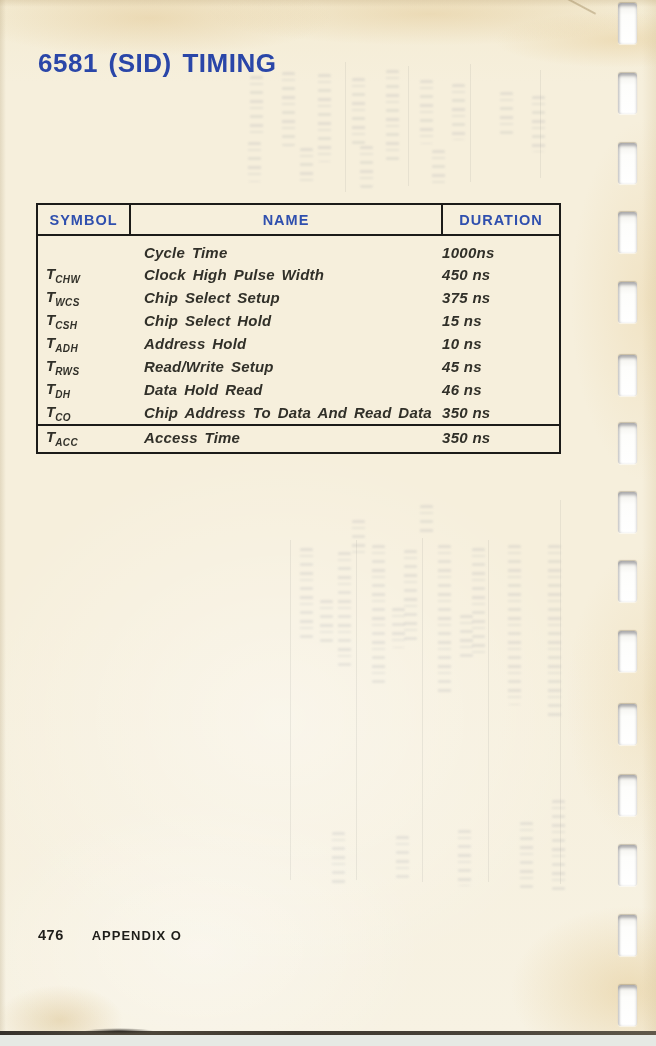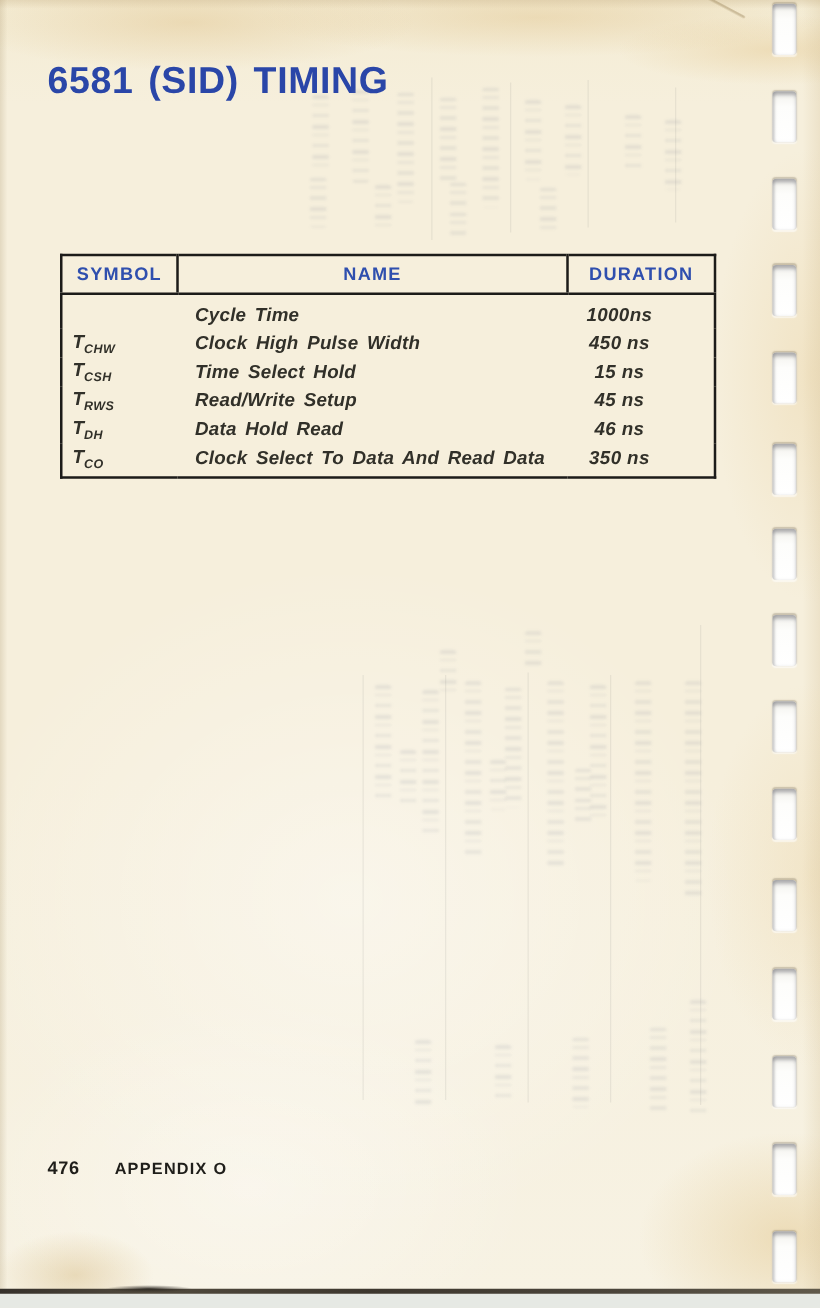--- a/index.html
+++ b/index.html
@@ -53,47 +53,47 @@
     background:repeating-linear-gradient(to bottom,
       rgba(125,132,148,.28) 0 3px, transparent 3px 7px,
       rgba(125,132,148,.20) 7px 9px, transparent 9px 15px,
       rgba(125,132,148,.24) 15px 18px, transparent 18px 24px);
     filter:blur(1.3px);opacity:.55;}
   .gline{position:absolute;width:1px;background:rgba(140,140,135,.8);filter:blur(.4px);opacity:.18;pointer-events:none;}
   .crease{position:absolute;left:560px;top:4px;width:38px;height:2px;border-radius:2px;
     background:rgba(160,138,95,.45);transform:rotate(28deg);filter:blur(.6px);}
 
   
-  .title{position:absolute;left:38px;top:48px;font-size:30px;font-weight:bold;
+  .title{position:absolute;left:38px;top:48px;font-size:26px;font-weight:bold;
     color:var(--heading-blue);letter-spacing:.5px;word-spacing:3px;}
   .intro{position:absolute;left:38px;top:105px;width:530px;font-size:15.5px;line-height:23px;
     color:var(--body-text);text-align:justify;word-spacing:3.5px;}
   .intro b{color:#17171a;letter-spacing:.2px;}
   .section{position:absolute;left:38px;top:162px;font-size:17.5px;font-weight:bold;
     color:var(--heading-blue);letter-spacing:.4px;}
 
   
-  table.timing{position:absolute;left:48px;top:203px;width:523px;border-collapse:collapse;
+  table.timing{position:absolute;left:36px;top:203px;width:523px;border-collapse:collapse;
     table-layout:fixed;background:transparent;}
   table.timing col.c1{width:93px;} table.timing col.c2{width:312px;} table.timing col.c3{width:118px;}
   table.timing, table.timing th, table.timing td{border:0;}
   table.timing{border:2.5px solid var(--table-border);}
   table.timing th{height:31px;color:#2f4fae;font-size:14.5px;font-weight:bold;letter-spacing:1px;
     border-bottom:2px solid var(--table-border);text-align:center;vertical-align:middle;}
   table.timing th,.timing td{border-left:2px solid var(--table-border);}
   table.timing th:first-child,.timing td:first-child{border-left:0;}
   table.timing td{height:21px;line-height:21px;font-size:15px;color:#313029;vertical-align:middle;white-space:nowrap;font-style:italic;}
   table.timing tbody tr:first-child td{padding-top:6px;}
   table.timing tbody tr:last-child td{padding-bottom:3px;}
   tr.sep-above td{border-top:2px solid var(--table-border);}
   td.c-sym{padding-left:8px;font-weight:bold;color:#26251f;}
   td.c-sym .t{font-size:15px;}
   td.c-sym .sub{font-size:10px;font-weight:bold;position:relative;top:4px;letter-spacing:.4px;}
   td.c-name{padding-left:14px;font-weight:bold;color:#32312b;word-spacing:2.5px;letter-spacing:.2px;}
-  td.c-dur{text-align:center;padding-right:34px;font-weight:bold;color:#33322c;letter-spacing:.3px;}
+  td.c-dur{text-align:left;padding-right:34px;font-weight:bold;color:#33322c;letter-spacing:.3px;}
 
   
   .footer{position:absolute;left:38px;top:927px;display:flex;gap:28px;align-items:baseline;
     color:#1f1e1a;font-weight:bold;}
   .footer .pn{font-size:14.5px;letter-spacing:.5px;}
   .footer .ap{font-size:13px;letter-spacing:1px;}
 </style>
 </head>
 <body>
 
@@ -123,50 +123,65 @@
     <td class="c-name">Cycle Time</td>
     <td class="c-dur">1000ns</td>
   </tr>
 
   <tr>
     <td class="c-sym"><span class="t">T</span><span class="sub">CHW</span></td>
     <td class="c-name">Clock High Pulse Width</td>
     <td class="c-dur">450 ns</td>
   </tr>
 
+  <tr>
+    <td class="c-sym"><span class="t">T</span><span class="sub">WCS</span></td>
+    <td class="c-name">Chip Select Setup</td>
+    <td class="c-dur">375 ns</td>
+  </tr>
 
   <tr>
     <td class="c-sym"><span class="t">T</span><span class="sub">CSH</span></td>
-    <td class="c-name">Time Select Hold</td>
+    <td class="c-name">Chip Select Hold</td>
     <td class="c-dur">15 ns</td>
   </tr>
 
 
+  <tr>
+    <td class="c-sym"><span class="t">T</span><span class="sub">ADH</span></td>
+    <td class="c-name">Address Hold</td>
+    <td class="c-dur">10 ns</td>
+  </tr>
 
   <tr>
     <td class="c-sym"><span class="t">T</span><span class="sub">RWS</span></td>
     <td class="c-name">Read/Write Setup</td>
     <td class="c-dur">45 ns</td>
   </tr>
 
 
 
   <tr>
     <td class="c-sym"><span class="t">T</span><span class="sub">DH</span></td>
     <td class="c-name">Data Hold Read</td>
     <td class="c-dur">46 ns</td>
   </tr>
 
   <tr>
     <td class="c-sym"><span class="t">T</span><span class="sub">CO</span></td>
-    <td class="c-name">Clock Select To Data And Read Data</td>
+    <td class="c-name">Chip Address To Data And Read Data</td>
     <td class="c-dur">350 ns</td>
   </tr>
 
 
+  <tr class="sep-above">
+    <td class="c-sym"><span class="t">T</span><span class="sub">ACC</span></td>
+    <td class="c-name">Access Time</td>
+    <td class="c-dur">350 ns</td>
+  </tr>
 </tbody>
     </table>
 
     <div class="footer">
       <span class="pn">476</span>
       <span class="ap">APPENDIX O</span>
     </div>
 
     <div id="ghosts">
         <div class="ghost" style="left: 250px; top: 76px; height: 62px;"></div>

